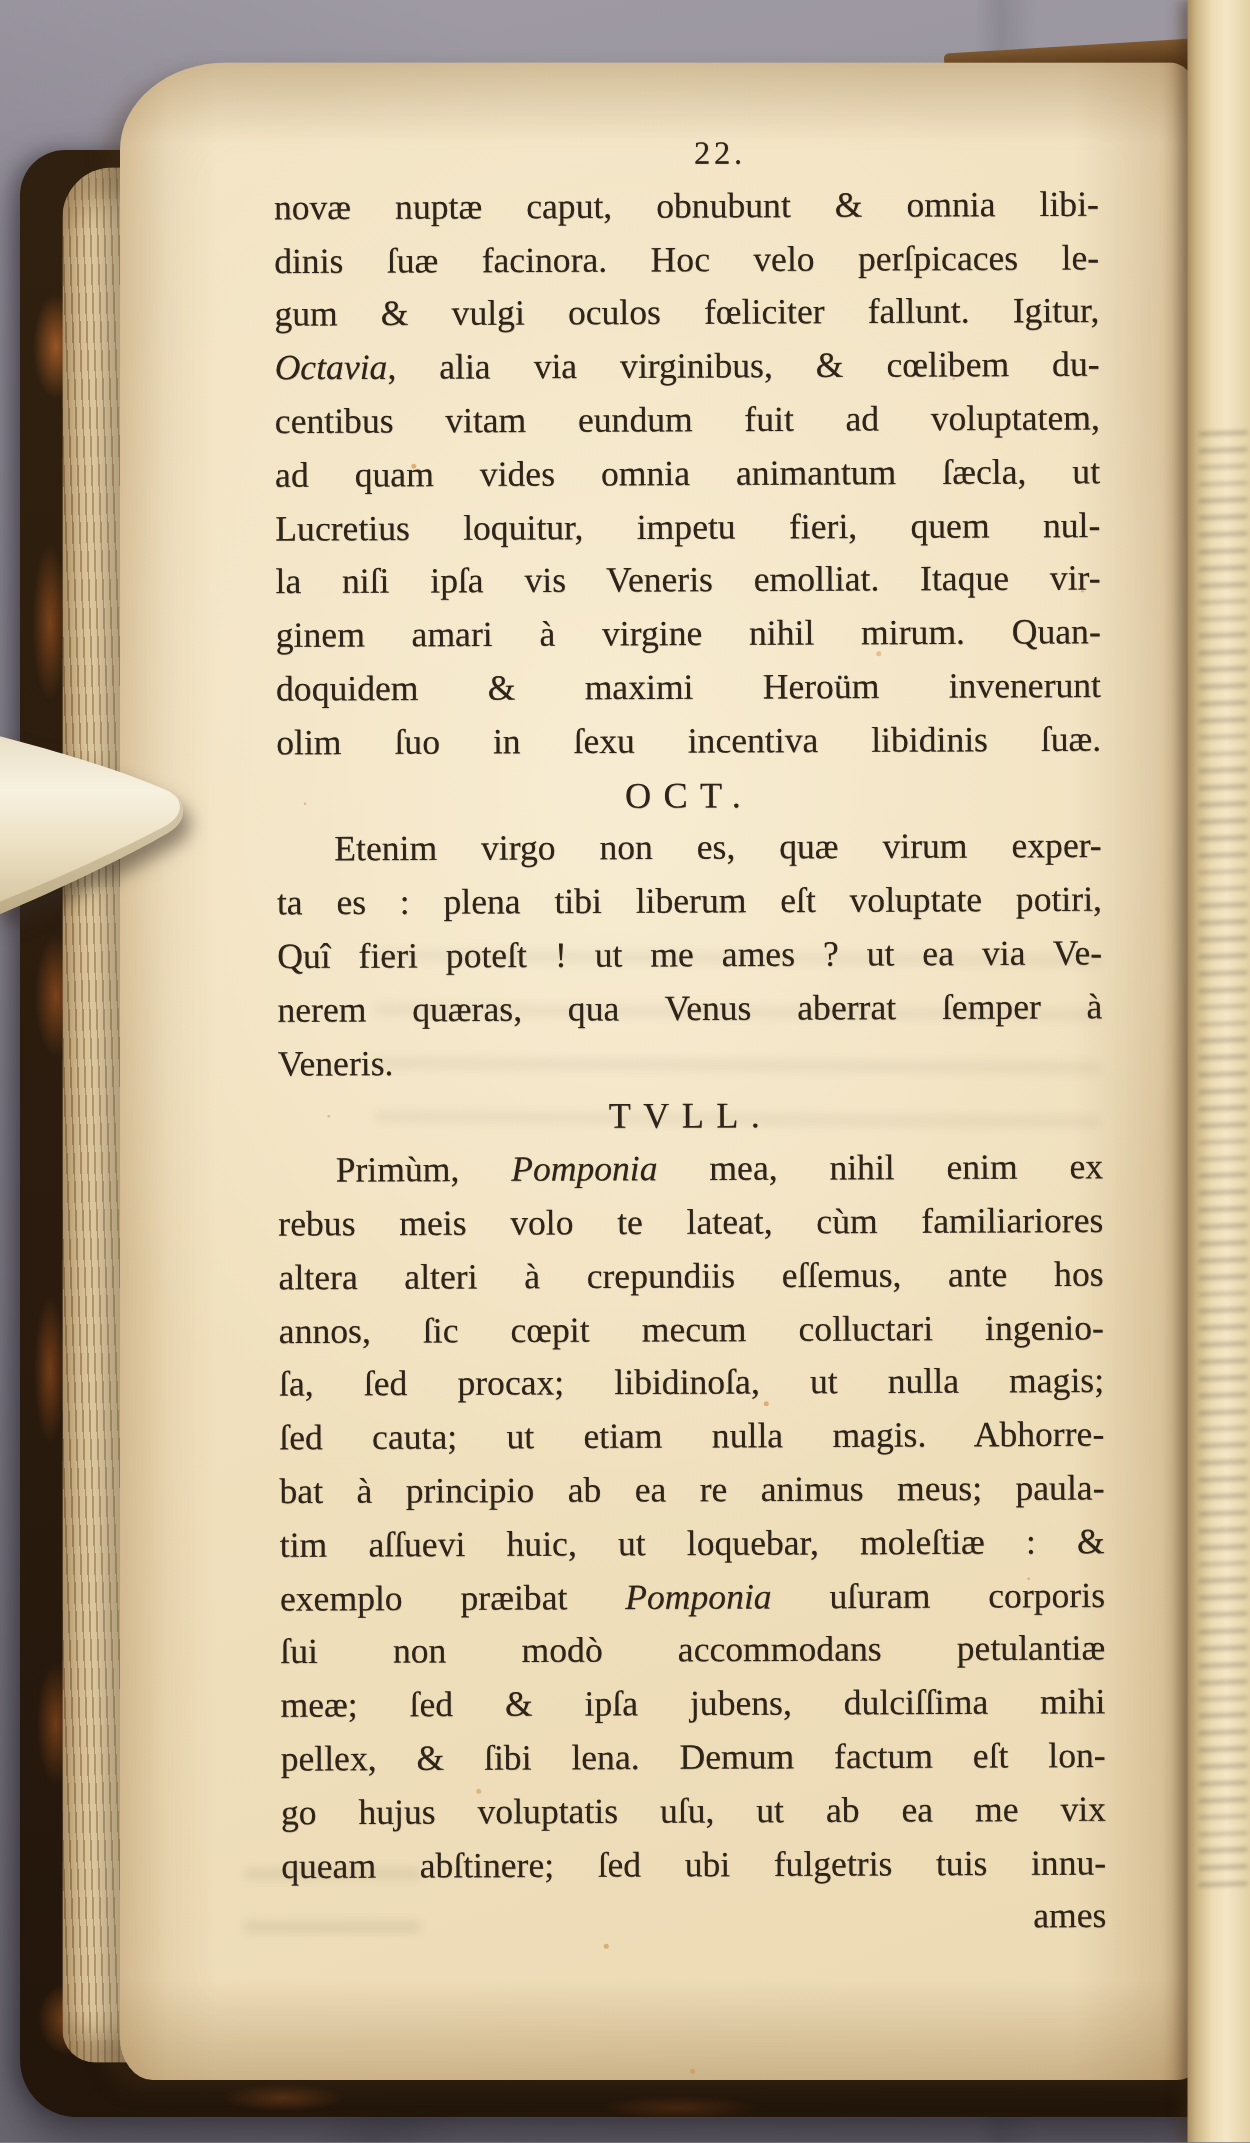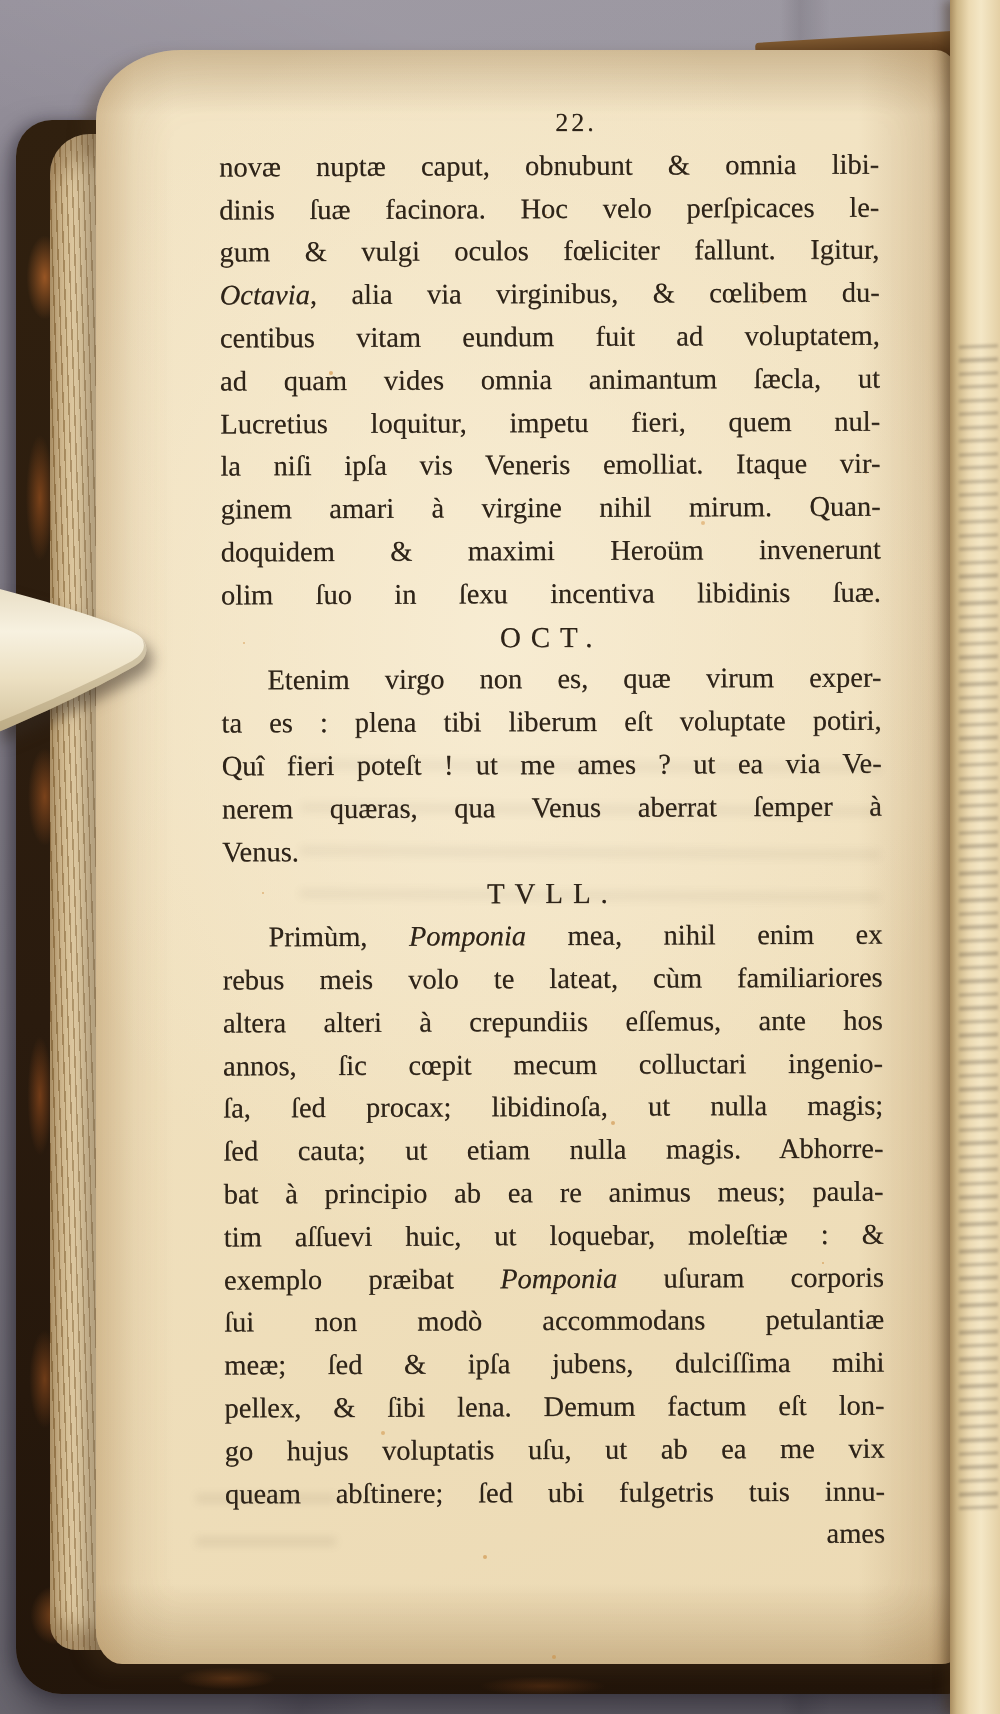--- a/index.html
+++ b/index.html
@@ -150,21 +150,21 @@
     <div class="line j"><span>Lucretius loquitur, impetu fieri, quem nul-</span></div>
     <div class="line j"><span>la niſi ipſa vis Veneris emolliat. Itaque vir-</span></div>
     <div class="line j"><span>ginem amari à virgine nihil mirum. Quan-</span></div>
     <div class="line j"><span>doquidem &amp; maximi Heroüm invenerunt</span></div>
     <div class="line j"><span>olim ſuo in ſexu incentiva libidinis ſuæ.</span></div>
     <div class="line c h"><span>OCT.</span></div>
     <div class="line j ind"><span>Etenim virgo non es, quæ virum exper-</span></div>
     <div class="line j"><span>ta es : plena tibi liberum eſt voluptate potiri,</span></div>
     <div class="line j"><span>Quî fieri poteſt ! ut me ames ? ut ea via Ve-</span></div>
     <div class="line j"><span>nerem quæras, qua Venus aberrat ſemper à</span></div>
-    <div class="line l"><span>Venus.</span></div>
+    <div class="line l"><span>Veneris.</span></div>
     <div class="line c h"><span>TVLL.</span></div>
     <div class="line j ind"><span>Primùm, </span><i>Pomponia</i><span> mea, nihil enim ex</span></div>
     <div class="line j"><span>rebus meis volo te lateat, cùm familiariores</span></div>
     <div class="line j"><span>altera alteri à crepundiis eſſemus, ante hos</span></div>
     <div class="line j"><span>annos, ſic cœpit mecum colluctari ingenio-</span></div>
     <div class="line j"><span>ſa, ſed procax; libidinoſa, ut nulla magis;</span></div>
     <div class="line j"><span>ſed cauta; ut etiam nulla magis. Abhorre-</span></div>
     <div class="line j"><span>bat à principio ab ea re animus meus; paula-</span></div>
     <div class="line j"><span>tim aſſuevi huic, ut loquebar, moleſtiæ : &amp;</span></div>
     <div class="line j"><span>exemplo præibat </span><i>Pomponia</i><span> uſuram corporis</span></div>

